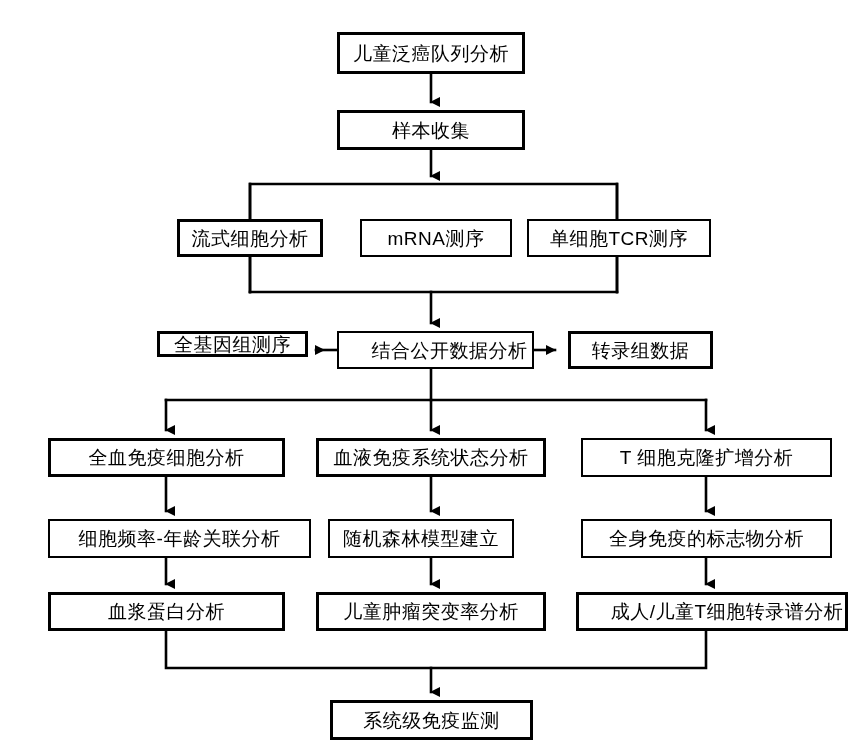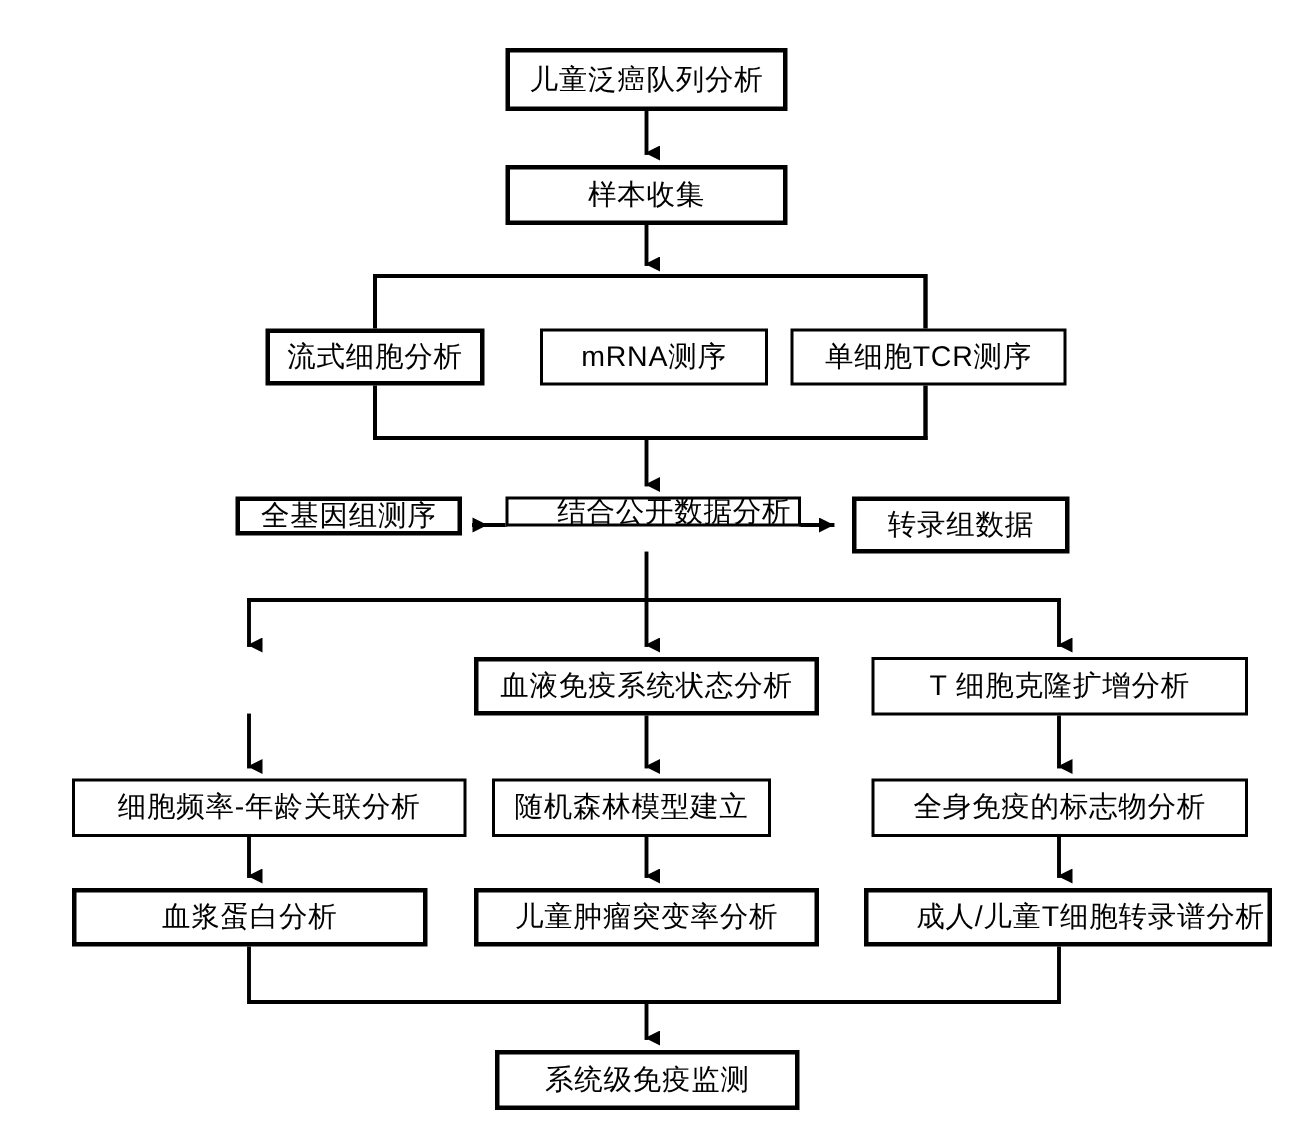--- a/index.html
+++ b/index.html
@@ -112,28 +112,31 @@
   </div>
 
   <div class="node thin" style="left:527px;top:219px;width:184px;height:38px;">
     <span class="lbl">单细胞TCR测序</span>
   </div>
 
   <div class="node thick" style="left:157px;top:331px;width:151px;height:26px;">
     <span class="lbl">全基因组测序</span>
   </div>
 
-  <div class="node thin" style="left:337px;top:331px;width:197px;height:20px;padding-left:28px;">
+  <div class="node thin" style="left:337px;top:331px;width:197px;height:38px;padding-left:28px;">
     <span class="lbl">结合公开数据分析</span>
   </div>
 
   <div class="node thick" style="left:568px;top:331px;width:145px;height:38px;">
     <span class="lbl">转录组数据</span>
   </div>
 
+  <div class="node thick" style="left:48px;top:438px;width:237px;height:39px;">
+    <span class="lbl">全血免疫细胞分析</span>
+  </div>
 
   <div class="node thin" style="left:48px;top:519px;width:263px;height:39px;">
     <span class="lbl">细胞频率-年龄关联分析</span>
   </div>
 
   <div class="node thick" style="left:48px;top:592px;width:237px;height:39px;">
     <span class="lbl">血浆蛋白分析</span>
   </div>
 
   <div class="node thick" style="left:316px;top:438px;width:230px;height:39px;">

